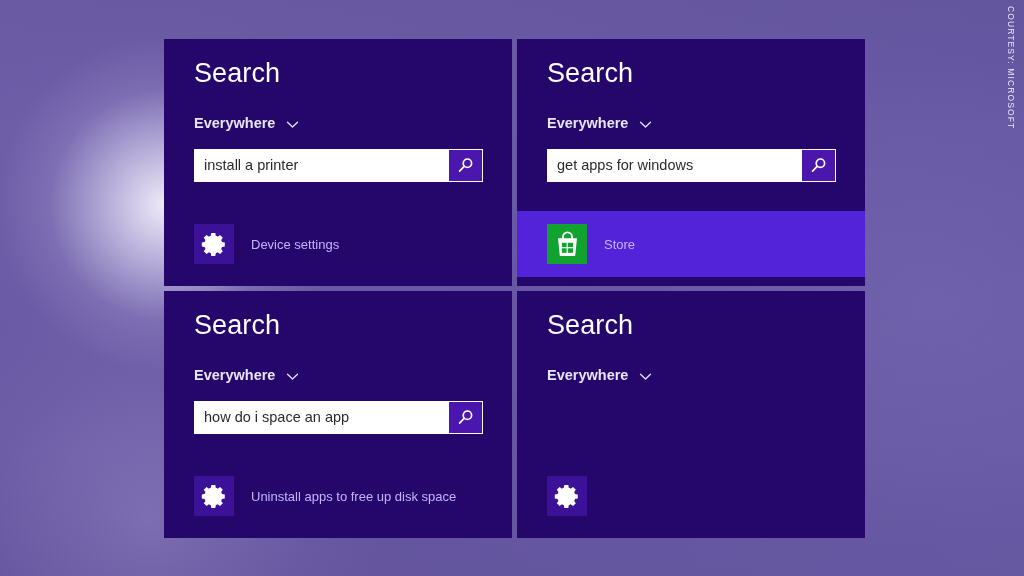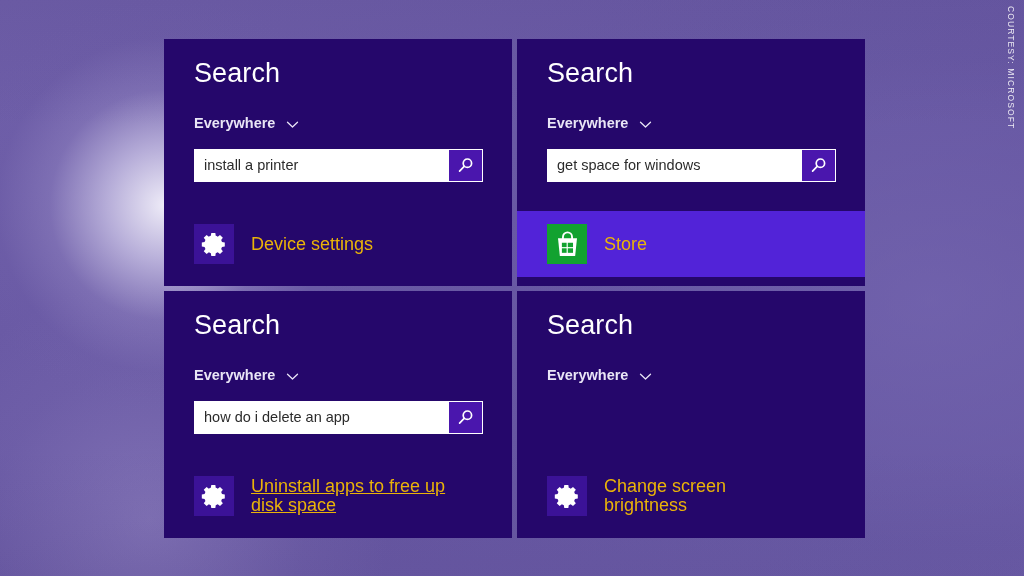--- a/index.html
+++ b/index.html
@@ -152,27 +152,27 @@
     flex:0 0 auto;
     width:40px; height:40px;
     display:flex;
     align-items:center;
     justify-content:center;
   }
   .tile.gear { background:#3b1297; }
   .tile.store { background:#12a230; }
   .tile svg { display:block; }
   .result-label {
-    font-size:18px;
-    color:#eab308;
+    font-size:13px;
+    color:#c4b5fd;
     line-height:19px;
     max-width:210px;
     font-weight:400;
   }
-  .result-label.wrap { white-space:normal;text-decoration:underline; }
+  .result-label.wrap { white-space:normal; }
 </style>
 </head>
 <body>
 
 <div id="wallpaper"></div>
 <div id="vignette"></div>
 
 <div id="watermark">COURTESY: MICROSOFT</div>
 
 <div id="grid">
@@ -214,21 +214,21 @@
         <div class="heading">Search</div>
         <div class="scope-row">
           <span class="scope-label">Everywhere</span>
           <span class="chevron">
             <svg width="13" height="13" viewBox="0 0 13 13">
               <path d="M1.5 4.3 L6.5 9.0 L11.5 4.3" fill="none" stroke="#e9e5f6" stroke-width="1.3" stroke-linecap="round" stroke-linejoin="round"></path>
             </svg>
           </span>
         </div>
         <div class="searchbox">
-          <div class="query">get space for windows</div>
+          <div class="query">get apps for windows</div>
           <div class="search-btn">
             <span>
               <svg width="19" height="19" viewBox="0 0 19 19">
                 <circle cx="11.4" cy="7.2" r="4.2" fill="none" stroke="#ffffff" stroke-width="1.7"></circle>
                 <line x1="8.2" y1="10.4" x2="3.6" y2="15.2" stroke="#ffffff" stroke-width="1.7" stroke-linecap="round"></line>
               </svg>
             </span>
           </div>
         </div>
         <div class="result-row highlight">
@@ -253,21 +253,21 @@
         <div class="heading">Search</div>
         <div class="scope-row">
           <span class="scope-label">Everywhere</span>
           <span class="chevron">
             <svg width="13" height="13" viewBox="0 0 13 13">
               <path d="M1.5 4.3 L6.5 9.0 L11.5 4.3" fill="none" stroke="#e9e5f6" stroke-width="1.3" stroke-linecap="round" stroke-linejoin="round"></path>
             </svg>
           </span>
         </div>
         <div class="searchbox">
-          <div class="query">how do i delete an app</div>
+          <div class="query">how do i space an app</div>
           <div class="search-btn">
             <span>
               <svg width="19" height="19" viewBox="0 0 19 19">
                 <circle cx="11.4" cy="7.2" r="4.2" fill="none" stroke="#ffffff" stroke-width="1.7"></circle>
                 <line x1="8.2" y1="10.4" x2="3.6" y2="15.2" stroke="#ffffff" stroke-width="1.7" stroke-linecap="round"></line>
               </svg>
             </span>
           </div>
         </div>
         <div class="result-row">
@@ -292,17 +292,16 @@
             </svg>
           </span>
         </div>
         <div class="result-row">
           <div class="tile gear">
             <svg width="27" height="27" viewBox="0 0 32 32">
               <path fill="#ffffff" d="M16 10.2a5.8 5.8 0 1 0 0 11.6 5.8 5.8 0 0 0 0-11.6zm0 8.6a2.8 2.8 0 1 1 0-5.6 2.8 2.8 0 0 1 0 5.6z"></path>
               <path fill="#ffffff" d="M28.2 18.4v-4.8l-3.35-.5a9.5 9.5 0 0 0-.96-2.32l2.02-2.71-3.4-3.4-2.71 2.02a9.5 9.5 0 0 0-2.32-.96L16.98 2.4h-4.8l-.5 3.33a9.5 9.5 0 0 0-2.32.96L6.65 4.67l-3.4 3.4 2.02 2.71a9.5 9.5 0 0 0-.96 2.32l-3.35.5v4.8l3.35.5c.22.82.55 1.6.96 2.32l-2.02 2.71 3.4 3.4 2.71-2.02c.72.41 1.5.74 2.32.96l.5 3.33h4.8l.5-3.33c.82-.22 1.6-.55 2.32-.96l2.71 2.02 3.4-3.4-2.02-2.71c.41-.72.74-1.5.96-2.32l3.35-.5z"></path>
             </svg>
           </div>
-          <div class="result-label">Change screen brightness</div>
         </div>
       </div>
     </div>
   </div>
 
 </body></html>

